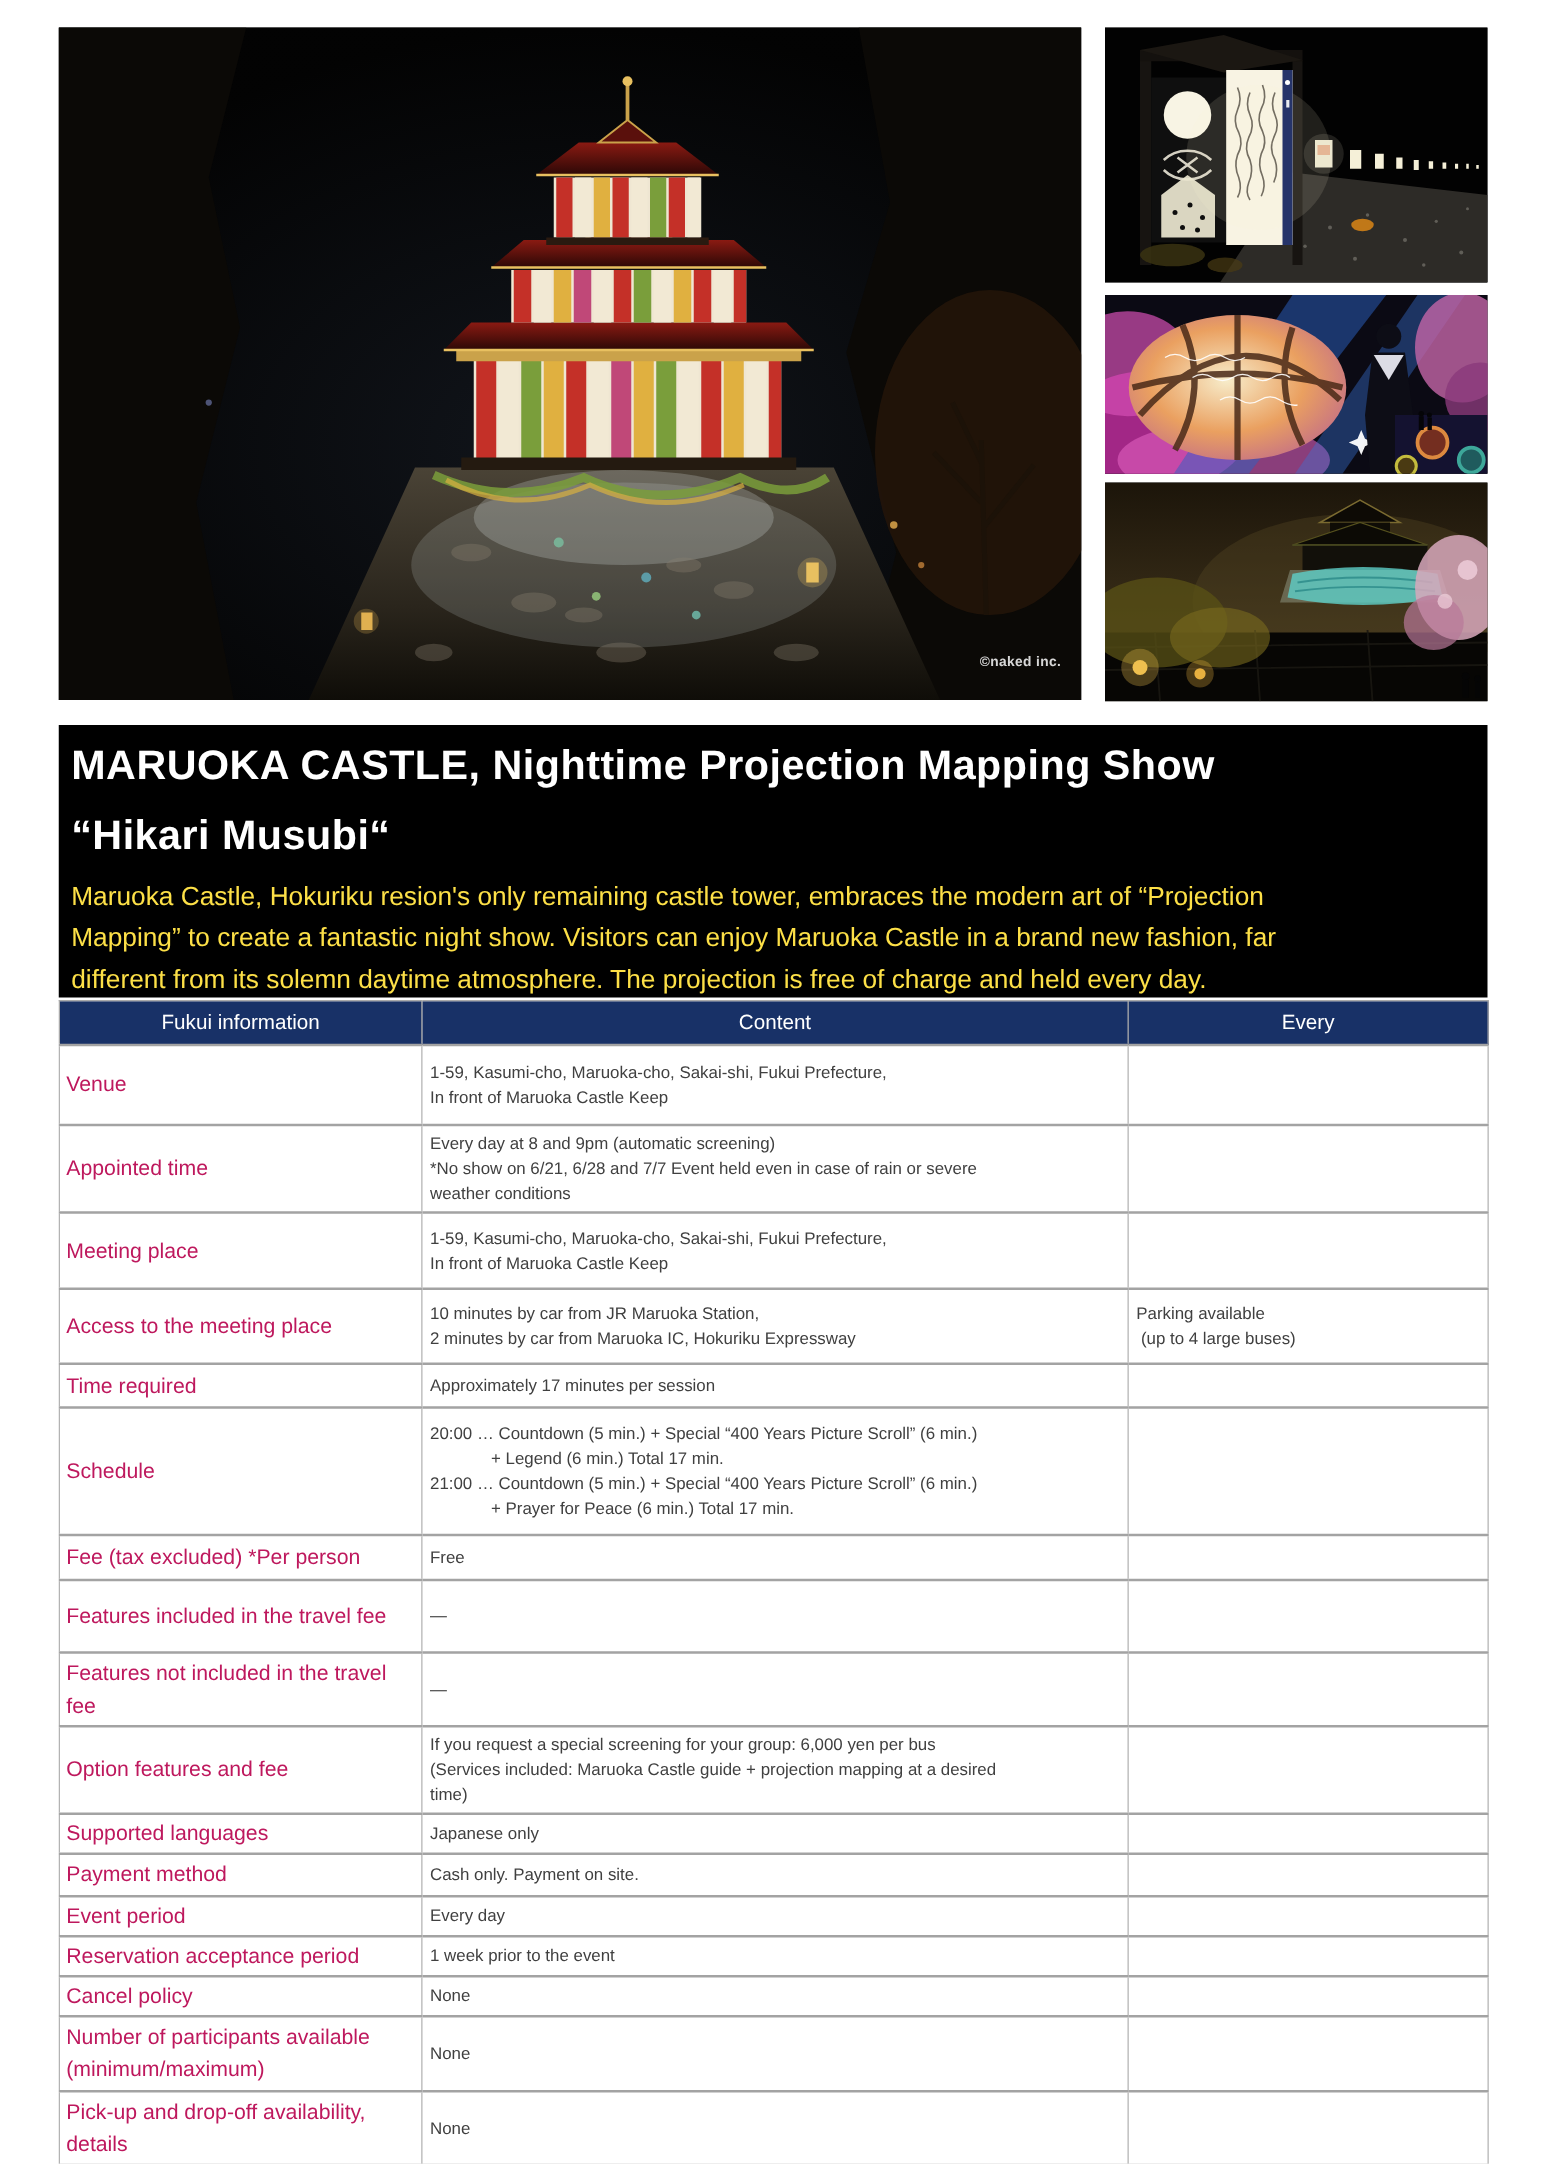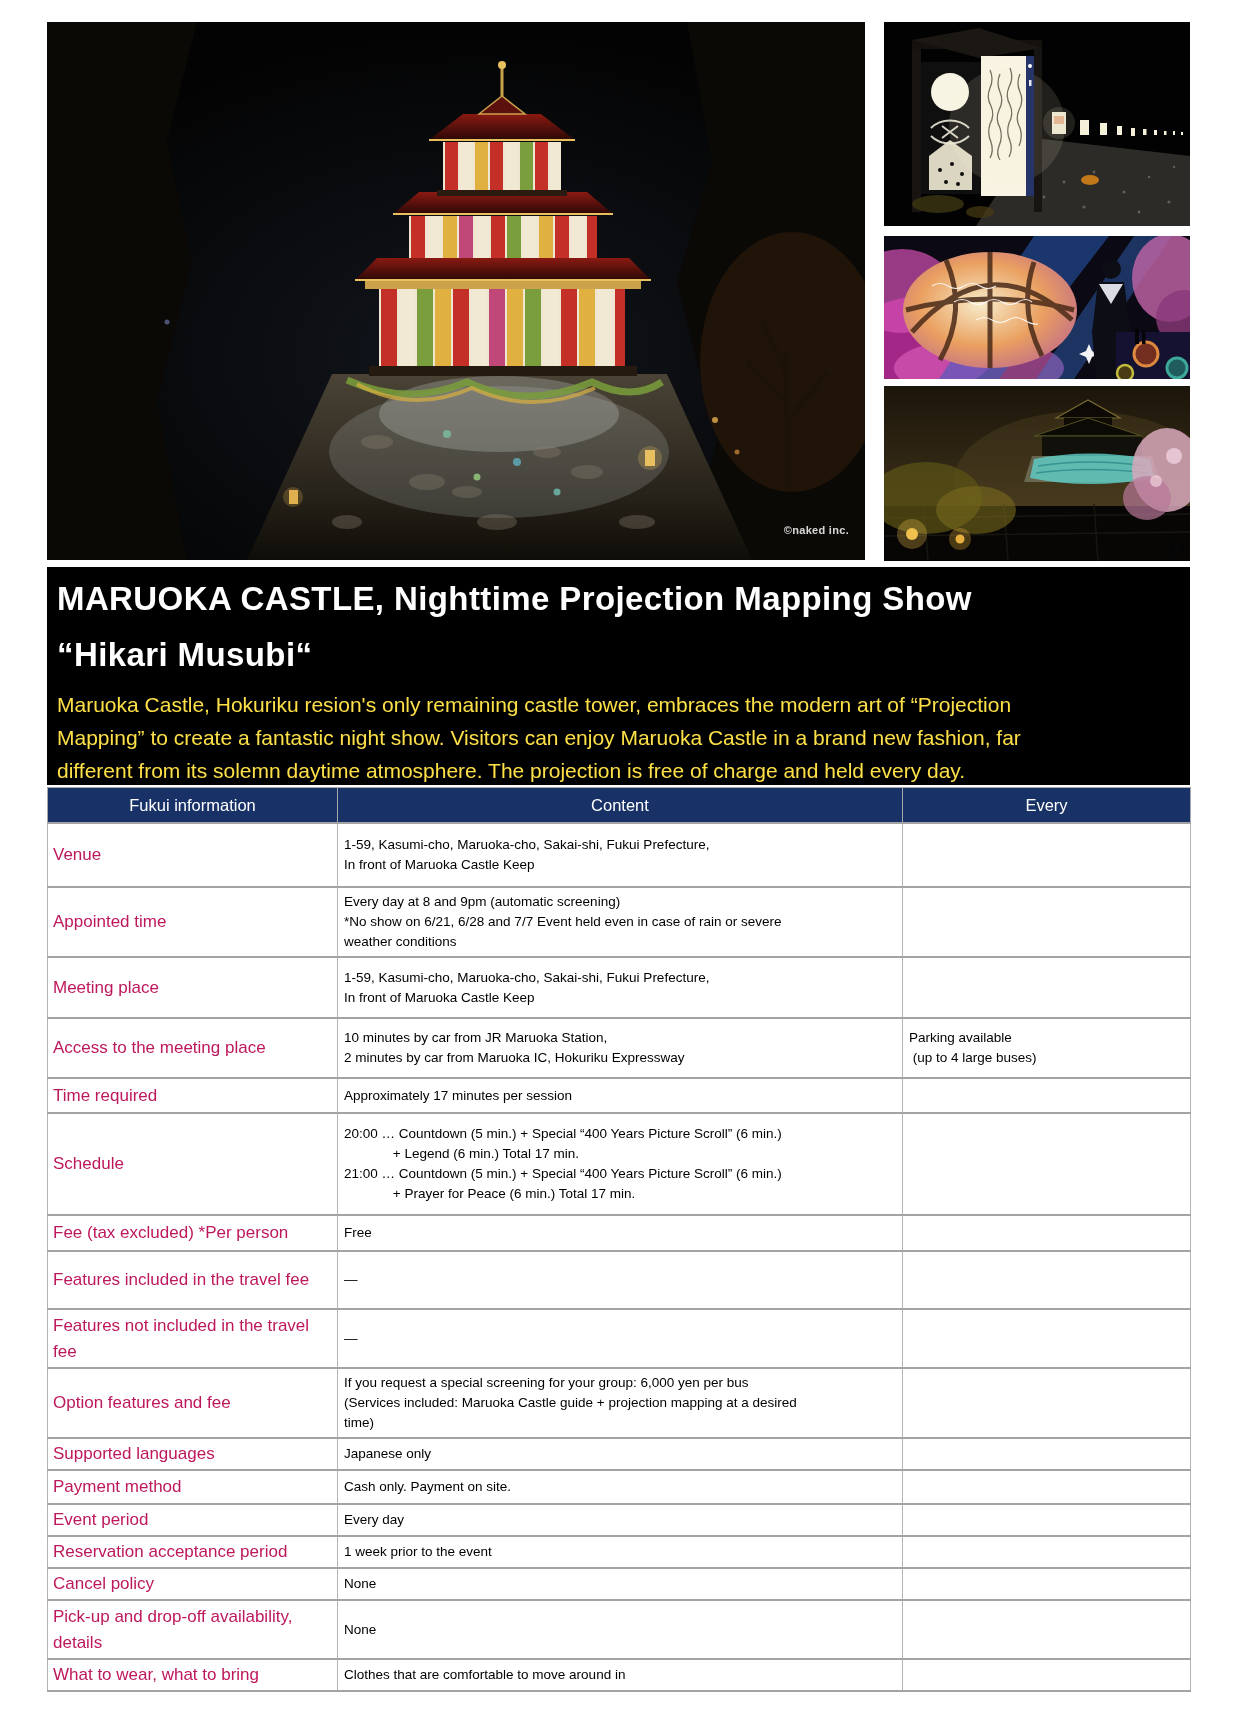--- a/index.html
+++ b/index.html
@@ -16,21 +16,21 @@
   .s1{height:204px;margin-bottom:10px;}
   .s2{height:143px;margin-bottom:7px;}
   .s3{height:175px;}
   svg{display:block;}
   .watermark{
     position:absolute;right:16px;bottom:24px;color:#e9e9e9;
     font-size:11px;font-weight:bold;letter-spacing:.3px;opacity:.92;
   }
   
   .banner{
-    margin-top:7px;background:#000;color:#fff;height:218px;
+    margin-top:20px;background:#000;color:#fff;height:218px;
     padding:4px 10px 0 10px;box-sizing:border-box;overflow:hidden;
   }
   .banner h1{
     margin:0;font-size:33px;line-height:56px;font-weight:700;letter-spacing:.4px;
   }
   .banner p{
     margin:5px 0 0 0;font-size:21px;line-height:33px;font-weight:400;
     color:#fde047;white-space:pre-wrap;
   }
   
@@ -43,21 +43,21 @@
   }
   table.info td{
     border-left:1px solid #b3b3b3;border-right:1px solid #b3b3b3;
     border-top:2px solid #a3a3a3;border-bottom:2px solid #a3a3a3;
     vertical-align:middle;background:#fff;
   }
   td.c-label{
     font-size:17px;color:#be185d;line-height:26px;padding:2px 10px 2px 5px;
   }
   td.c-content, td.c-note{
-    font-size:13.5px;color:#000000;line-height:20px;padding:4px 6px;
+    font-size:13.5px;color:#404040;line-height:20px;padding:4px 6px;
     white-space:pre-wrap;
   }
 </style>
 </head>
 <body>
 
 <div class="content">
 
   <div class="photos">
 
@@ -445,20 +445,25 @@
         <tr style="height: 31px;">
     <td class="c-label">Reservation acceptance period</td>
     <td class="c-content">1 week prior to the event</td>
     <td class="c-note"></td>
   </tr>
         <tr style="height: 32px;">
     <td class="c-label">Cancel policy</td>
     <td class="c-content">None</td>
     <td class="c-note"></td>
   </tr>
+        <tr style="height: 60px;">
+    <td class="c-label">Number of participants available (minimum/maximum)</td>
+    <td class="c-content">None</td>
+    <td class="c-note"></td>
+  </tr>
         <tr style="height: 59px; margin-top: 12px;">
     <td class="c-label">Pick-up and drop-off availability, details</td>
     <td class="c-content">None</td>
     <td class="c-note"></td>
   </tr>
         <tr style="height: 29px;">
     <td class="c-label">What to wear, what to bring</td>
     <td class="c-content">Clothes that are comfortable to move around in</td>
     <td class="c-note"></td>
   </tr>

